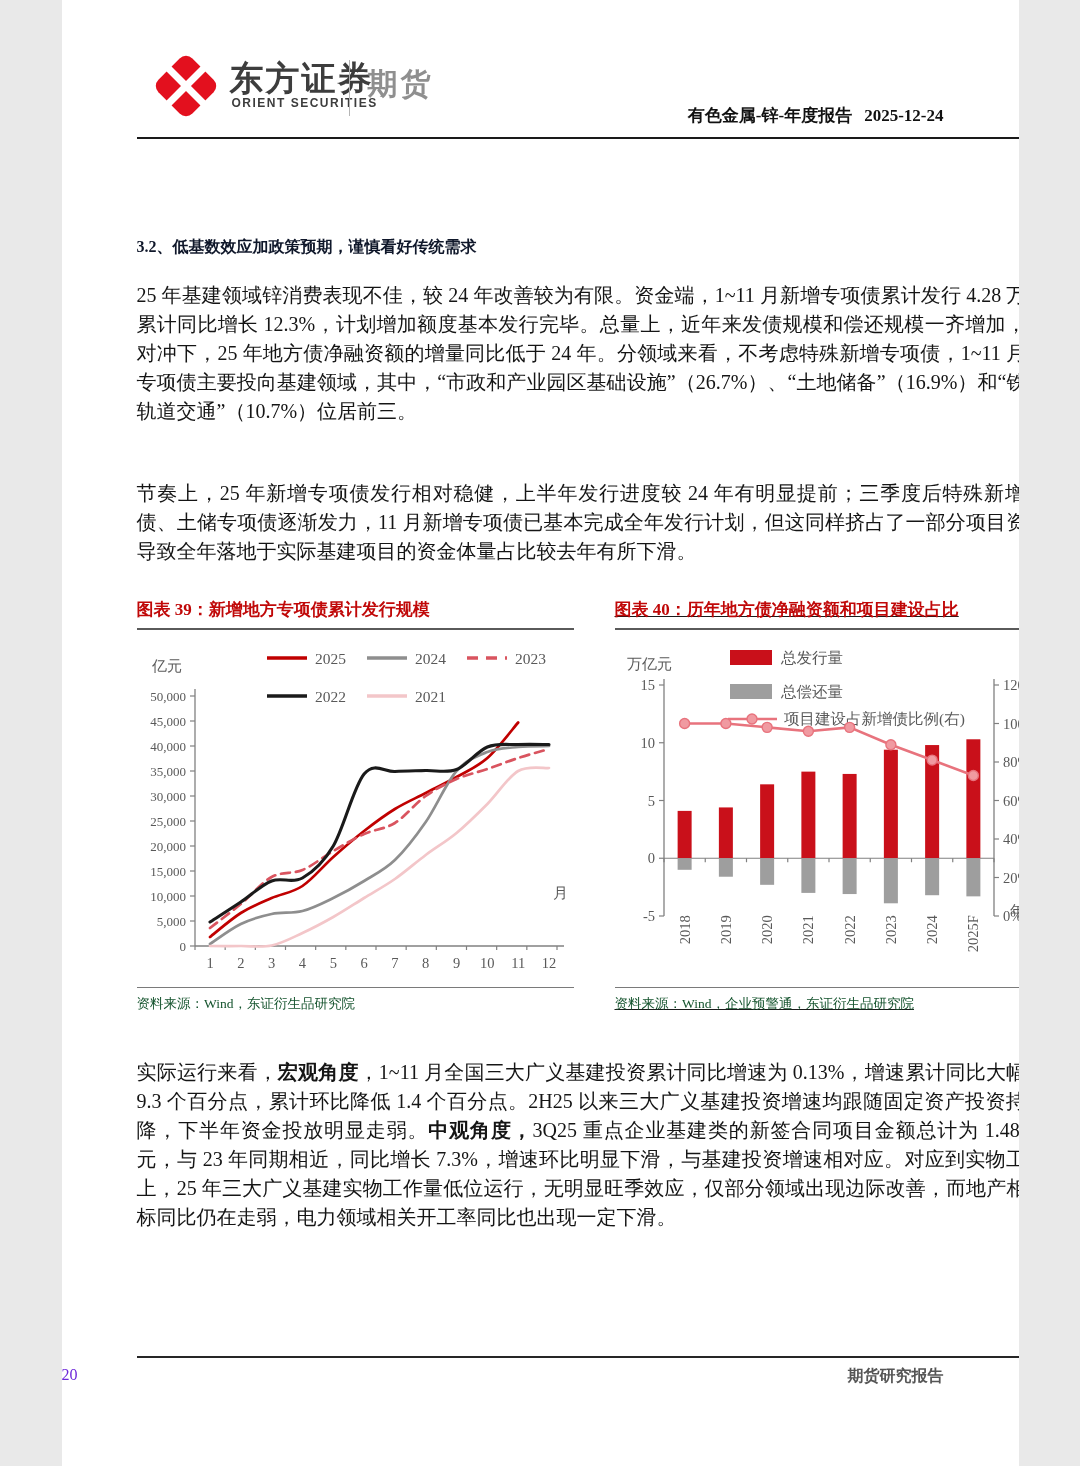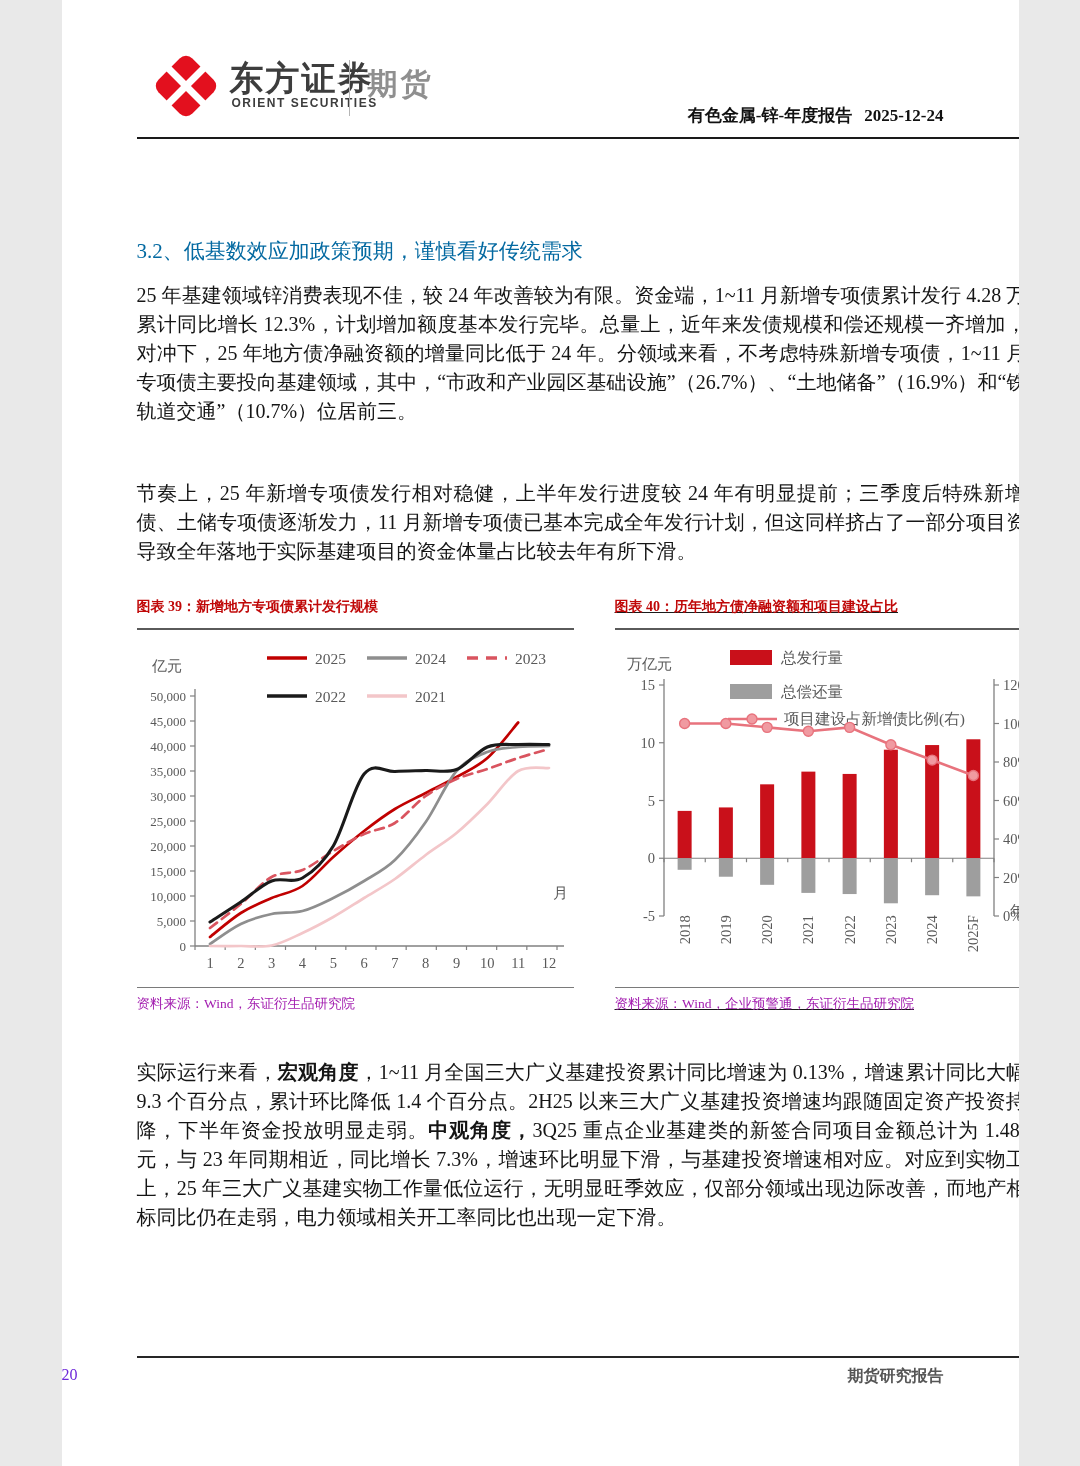--- a/index.html
+++ b/index.html
@@ -16,36 +16,36 @@
   .brand-en{position:absolute;left:170px;top:96px;font-size:12px;font-weight:bold;color:#3d3d3d;
             font-family:"Liberation Sans","DejaVu Sans",sans-serif;letter-spacing:1.5px;}
   .logo-divider{position:absolute;left:287px;top:60px;width:1px;height:56px;background:#b5b5b5;}
   .division{position:absolute;left:306px;top:64px;font-size:30px;font-weight:bold;color:#8f8f8f;
             font-family:Liberation Serif, serif;letter-spacing:3px;}
   .doc-info{position:absolute;right:75px;top:104px;font-size:17px;font-weight:bold;color:#111;}
   .doc-info .date{margin-left:12px;}
   .header-rule{position:absolute;left:75px;top:137px;width:930px;height:2px;background:#1a1a1a;}
   
   .section-heading{position:absolute;left:75px;top:237px;width:930px;
-    font-size:21px;font-weight:normal;color:#0369a1;}
+    font-size:16px;font-weight:bold;color:#0f172a;}
   .para{position:absolute;left:75px;width:930px;font-size:20px;line-height:29px;
     text-align:justify;color:#151515;}
   .p1{top:281px;}
   .p2{top:479px;}
   .p3{top:1058px;}
   .para b{font-weight:bold;}
   
   .figure{position:absolute;top:598px;}
   .fig-left{left:75px;width:437px;}
   .fig-right{left:553px;width:452px;text-decoration:underline;}
-  .fig-caption{font-size:14px;font-weight:bold;color:#c00808;height:26px;}
+  .fig-caption{font-size:17px;font-weight:bold;color:#c00808;height:26px;}
   .cap-rule{height:2px;background:#5a5a5a;margin-top:4px;}
   .fig-svg{display:block;margin-top:11px;}
   .src-rule{height:1px;background:#7a7a7a;margin-top:1px;}
-  .fig-source{margin-top:7px;font-size:13.5px;color:#a21caf;}
+  .fig-source{margin-top:7px;font-size:13.5px;color:#14532d;}
   
   .axlbl{font-family:"Liberation Serif","DejaVu Serif",serif;font-size:13px;fill:#595959;}
   .axlbl2{font-family:"Liberation Serif","DejaVu Serif",serif;font-size:14.5px;fill:#595959;}
   .lglbl{font-family:"Liberation Serif","DejaVu Serif",serif;font-size:15.5px;fill:#595959;}
   .unitlbl{font-family:"Liberation Serif","DejaVu Serif",serif;font-size:15px;fill:#595959;}
   
   .footer-rule{position:absolute;left:75px;top:1356px;width:930px;height:2px;background:#262626;}
   .page-num{position:absolute;left:0;top:1366px;width:1080px;text-align:left;
     font-size:16px;color:#6d28d9;}
   .footer-label{position:absolute;right:75px;top:1366px;font-size:16px;font-weight:bold;color:#555;}

